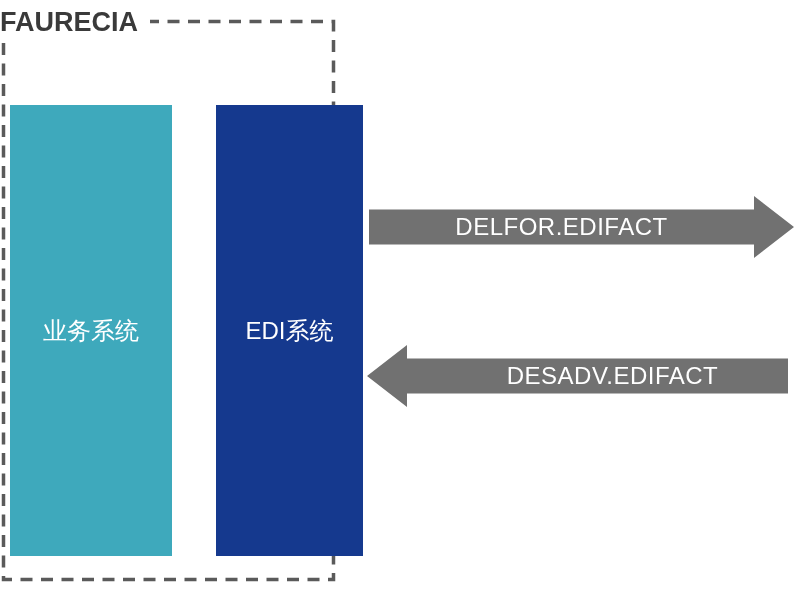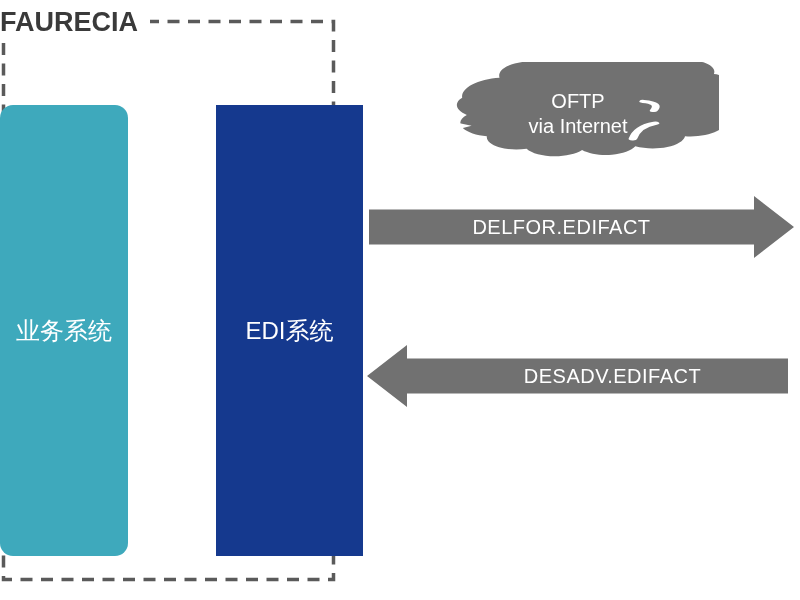--- a/index.html
+++ b/index.html
@@ -26,41 +26,41 @@
     background:var(--background);display:flex;align-items:center;
     box-sizing:border-box;
     font-size:27px;font-weight:bold;color:var(--title-dark);letter-spacing:0px;
   }
   
   .sysbox{
     position:absolute;top:105px;height:451px;
     display:flex;align-items:center;justify-content:center;
     color:var(--label-white);font-size:24px;
   }
-  .sysbox.teal{left:0;width:128px;background:var(--teal);border-radius:13px;}
+  .sysbox.teal{left:10px;width:162px;background:var(--teal);}
   .sysbox.blue{left:173px;width:147px;background:var(--blue);margin-left:43px;}
   
   .cloud{position:absolute;left:437px;top:62px;width:282px;height:112px;}
   .cloud svg{position:absolute;left:0;top:0;width:282px;height:112px;}
   .cloud-outline{fill:var(--shape-gray);}
   .cloud-slit{stroke:var(--background);fill:none;stroke-linecap:round;}
   .cloud-text{
     position:absolute;left:0;top:0;width:100%;height:100%;
     display:flex;flex-direction:column;align-items:center;justify-content:center;
     padding-bottom:8px;box-sizing:border-box;
     color:var(--label-white);font-size:20px;line-height:1.25;text-align:center;
   }
   
   .arrow{position:absolute;height:62px;}
   .arrow svg{position:absolute;left:0;top:0;width:100%;height:100%;}
   .arrow polygon{fill:var(--shape-gray);}
   .arrow-label{
     position:absolute;top:0;height:62px;
     display:flex;align-items:center;justify-content:center;
-    color:var(--label-white);font-size:20px;letter-spacing:0.5px;white-space:nowrap;text-align:right;
+    color:var(--label-white);font-size:24px;letter-spacing:0.5px;white-space:nowrap;text-align:right;
   }
   .arrow.a1{left:369px;top:196px;width:425px;}
   .arrow.a2{left:369px;top:275px;width:425px;}
   .arrow.a3{left:367px;top:345px;width:421px;}
   .arrow.a1 .arrow-label,.arrow.a2 .arrow-label{left:0;width:385px;}
   .arrow.a3 .arrow-label{left:55px;width:381px;}
 </style>
 </head>
 <body>
 
@@ -72,47 +72,20 @@
 
   <div class="title">FAURECIA</div>
 
   <div class="sysbox teal">
     <span>业务系统</span>
   </div>
   <div class="sysbox blue">
     <span>EDI系统</span>
   </div>
 
-  <div class="cloud">
-    <svg viewBox="0 0 43200 43200" preserveAspectRatio="none">
-      <path class="cloud-outline" d="M3900,14370
-        c-257,-2007 284,-4070 1490,-5644 1086,-1420 2575,-2352 4187,-2623
-        -216,-1683 266,-3402 1322,-4610 1101,-1260 2651,-1902 4218,-1748
-        442,-1283 1381,-2307 2572,-2803 1524,-635 3244,-278 4456,925
-        971,-1146 2391,-1770 3852,-1693 1422,75 2732,833 3560,2059
-        857,-1212 2186,-1920 3592,-1915 1818,7 3447,1208 4054,2990
-        1266,-329 2597,-23 3626,834 1269,1056 1882,2796 1590,4511
-        1366,417 2522,1431 3161,2774 816,1715 656,3772 -415,5327
-        1309,1124 1962,2923 1709,4709 -255,1796 -1380,3312 -2949,3972
-        472,1801 91,3744 -1018,5188 -1202,1565 -3076,2328 -4910,2000
-        -181,1793 -1206,3361 -2727,4173 -1562,834 -3418,730 -4889,-275
-        -593,1672 -1944,2899 -3585,3257 -1717,375 -3484,-330 -4569,-1823
-        -944,1522 -2519,2434 -4195,2428 -1861,-7 -3547,-1150 -4302,-2917
-        -1416,565 -2998,343 -4226,-593 -1269,-967 -1975,-2574 -1869,-4256
-        -1611,-376 -2970,-1532 -3646,-3102 -724,-1682 -500,-3654 581,-5102
-        -1192,-1223 -1741,-2986 -1456,-4685 285,-1699 1367,-3110 2871,-3742 z"></path>
-      <polygon points="0,21800 5300,24600 700,27600" fill="#FFFFFF"></polygon>
-      <path class="cloud-slit" d="M31600,15200 Q34300,15800 33200,18700" stroke-width="1200"></path>
-      <path class="cloud-slit" d="M30000,29600 Q30700,24800 33400,23600" stroke-width="1300"></path>
-    </svg>
-    <div class="cloud-text">
-      <div>OFTP</div>
-      <div>via Internet</div>
-    </div>
-  </div>
 
   <div class="arrow a1">
     <svg viewBox="0 0 425 62" preserveAspectRatio="none">
       <polygon points="0,13.5 385,13.5 385,0 425,31 385,62 385,48.5 0,48.5"></polygon>
     </svg>
     <div class="arrow-label">DELFOR.EDIFACT</div>
   </div>
 
 
   <div class="arrow a3">

